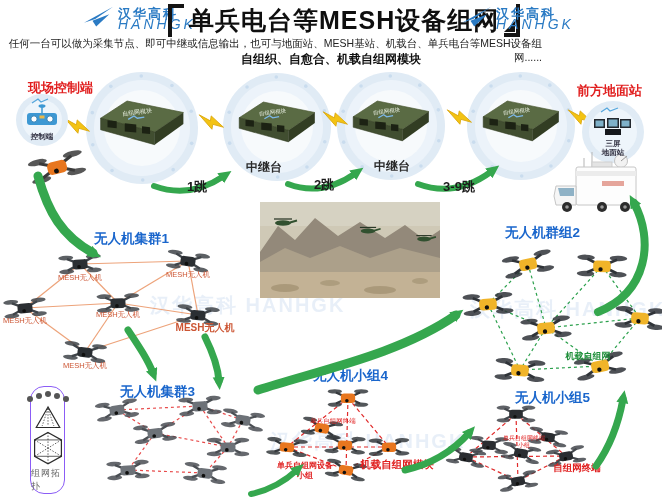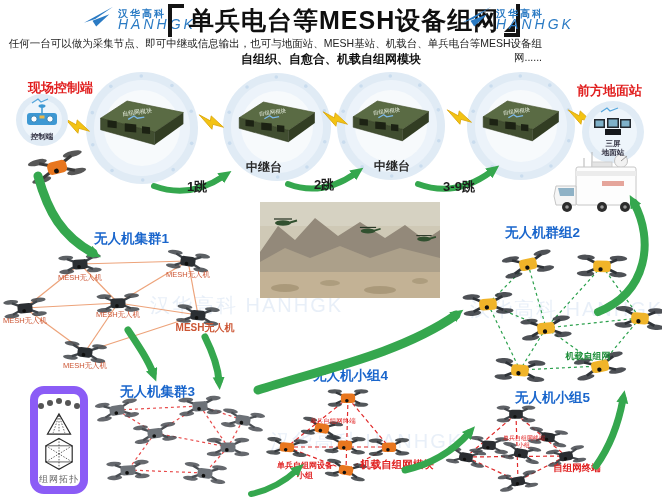--- a/index.html
+++ b/index.html
@@ -1,39 +1,39 @@
 <!DOCTYPE html>
 <html><head>
 <meta charset="utf-8">
 <style>
   html,body{margin:0;padding:0;background:#fff;}
   #poster{position:relative;width:662px;height:500px;background:#fff;overflow:hidden;
     font-family:"Liberation Sans","DejaVu Sans",sans-serif;}
   #net{position:absolute;left:0;top:0;width:662px;height:500px;}
   
   .logo{position:absolute;top:6px;display:flex;align-items:center;gap:4px;}
-  .logo-cn{color:#2b7bc4;font-weight:bold;font-size:10px;letter-spacing:2px;line-height:13px;}
+  .logo-cn{color:#2b7bc4;font-weight:bold;font-size:13px;letter-spacing:2px;line-height:13px;}
   .logo-en{color:#2b7bc4;font-size:14px;letter-spacing:3px;line-height:9px;font-style:italic;}
   .title-wrap{position:absolute;left:168px;top:4px;display:flex;align-items:center;}
   .brk-l{width:12px;height:29px;border-top:4px solid #141414;border-left:4px solid #141414;margin-right:5px;}
   .brk-r{width:12px;height:29px;border-bottom:4px solid #141414;border-right:4px solid #141414;margin-left:5px;position:relative;}
   .brk-r::after{content:"";position:absolute;right:1px;bottom:1px;width:0;height:0;
     border-left:11px solid transparent;border-bottom:11px solid #141414;}
   .main-title{font-size:25px;font-weight:bold;color:#0f0f0f;letter-spacing:1px;white-space:nowrap;}
   .sub1{position:absolute;left:0;top:37px;width:542px;text-align:right;font-size:10.5px;font-weight:400;color:#222;}
   .sub2{position:absolute;left:0;top:51px;width:662px;text-align:center;font-size:12px;font-weight:bold;color:#111;}
   
   .scene-label{fill:#e11f1f;font-weight:bold;font-size:13px;}
   .relay-label{fill:#2b2b2b;font-weight:bold;font-size:12px;text-anchor:middle;}
   .hop-label{fill:#1b1b1b;font-weight:bold;font-size:13px;text-anchor:middle;}
   .small-label{fill:#334;font-size:7.5px;font-weight:bold;text-anchor:middle;}
   
-  .wm{position:absolute;font-weight:normal;font-size:20px;letter-spacing:2px;color:rgba(90,145,205,0.14);white-space:nowrap;}
+  .wm{position:absolute;font-weight:bold;font-size:20px;letter-spacing:2px;color:rgba(90,145,205,0.14);white-space:nowrap;}
   
-  .topo-panel{position:absolute;left:30px;top:386px;width:58px;height:108px;border:8px solid #8b5cf6;
+  .topo-panel{position:absolute;left:30px;top:386px;width:35px;height:108px;border:1px solid #8b5cf6;
     border-radius:14px;background:#fff;display:flex;flex-direction:column;align-items:center;
     justify-content:flex-start;padding-top:6px;box-sizing:border-box;}
   .topo-dots{display:flex;gap:3px;align-items:flex-end;height:12px;margin-bottom:2px;}
   .topo-dots span{width:6px;height:6px;border-radius:50%;background:#555;display:block;}
   .topo-label{font-size:9px;color:#666;margin-top:2px;letter-spacing:1px;}
 </style>
 </head>
 <body>
 
 <div id="poster">

